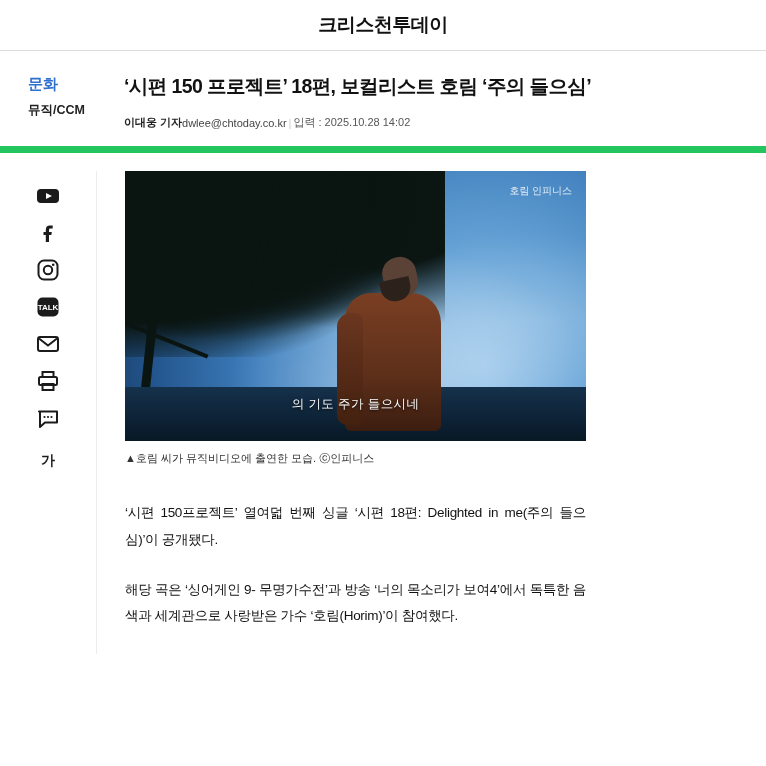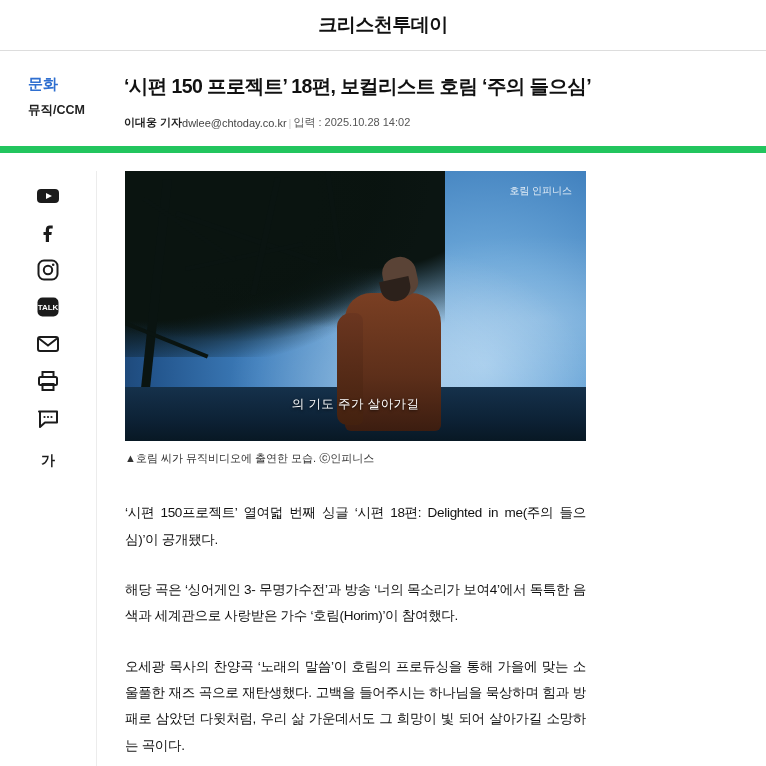--- a/index.html
+++ b/index.html
@@ -365,26 +365,25 @@
           <div class="branch b7"></div>
           <div class="ground"></div>
           <div class="figure-person">
             <div class="coat"></div>
             <div class="coat-arm"></div>
             <div class="head"></div>
             <div class="beard"></div>
           </div>
           <div class="watermark">호림
 인피니스</div>
-          <div class="subtitle-overlay">의 기도 주가 살아가길</div>
+          <div class="subtitle-overlay">의 기도 주가 들으시네</div>
         </div>
         <figcaption>▲호림 씨가 뮤직비디오에 출연한 모습. ⓒ인피니스</figcaption>
       </figure>
 
       <div class="body-text">
         <p>‘시편 150프로젝트’ 열여덟 번째 싱글 ‘시편 18편: Delighted in me(주의 들으심)’이 공개됐다.</p>
-        <p>해당 곡은 ‘싱어게인 3- 무명가수전’과 방송 ‘너의 목소리가 보여4’에서 독특한 음색과 세계관으로 사랑받은 가수 ‘호림(Horim)’이 참여했다.</p>
-        <p>오세광 목사의 찬양곡 ‘노래의 말씀’이 호림의 프로듀싱을 통해 가을에 맞는 소울풀한 재즈 곡으로 재탄생했다. 고백을 들어주시는 하나님을 묵상하며 힘과 방패로 삼았던 다윗처럼, 우리 삶 가운데서도 그 희망이 빛 되어 살아가길 소망하는 곡이다.</p>
+        <p>해당 곡은 ‘싱어게인 9- 무명가수전’과 방송 ‘너의 목소리가 보여4’에서 독특한 음색과 세계관으로 사랑받은 가수 ‘호림(Horim)’이 참여했다.</p>
       </div>
 
     </div>
   </div>
 </div>
 
 </body></html>

